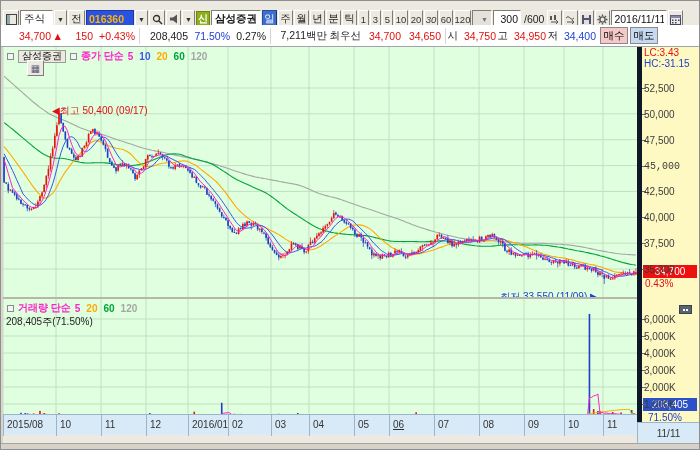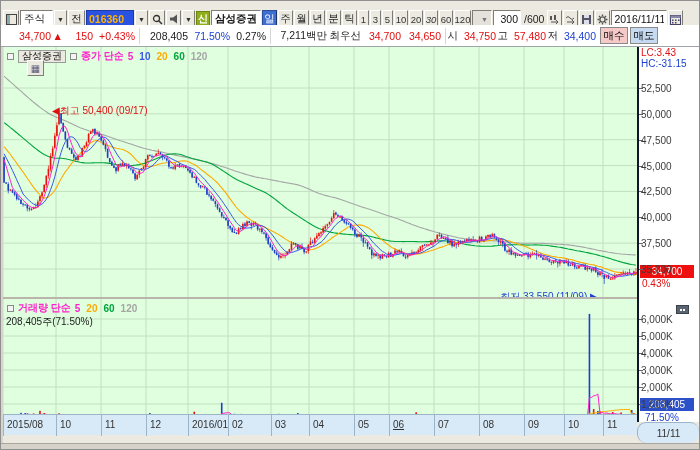--- a/index.html
+++ b/index.html
@@ -36,25 +36,25 @@
   .red{color:#e01010;} .blue{color:#1b3fd0;} .blk{color:#222;}
   .qbtn{height:17px;width:28px;font-size:10.5px;display:flex;align-items:center;justify-content:center;
         border:1px solid #8a8a8a;margin-left:2px;}
   #buy-button{background:#f6c9c9;} #sell-button{background:#c5d9f1;}
 
   
   #price-pane{position:absolute;left:2px;top:46px;width:634px;height:250px;background:#dfffdf;overflow:hidden;}
   #volume-pane{position:absolute;left:2px;top:298px;width:634px;height:123px;background:#dfffdf;overflow:hidden;}
   #splitter{position:absolute;left:2px;top:296px;width:634px;height:2px;background:#b9b5ab;}
   #left-edge{position:absolute;left:0;top:46px;width:2px;height:396px;background:#d8d5cc;}
-  #axis-col{position:absolute;left:636px;top:46px;width:62px;height:375px;background:#ffffff;border-left:2px solid #0f172a;}
+  #axis-col{position:absolute;left:636px;top:46px;width:62px;height:375px;background:#fef9c3;border-left:5px solid #0f172a;}
   #x-axis{position:absolute;left:2px;top:413px;width:634px;height:21px;background:#d8eaf8;border-top:1px solid #9cb4c8;}
   #x-corner{position:absolute;left:636px;top:421px;width:62px;height:21px;background:#d8eaf8;
             border-top:1px solid #9cb4c8;border-left:1px solid #9cb4c8;display:flex;align-items:center;justify-content:center;
-            font-size:10px;color:#333;border-radius:9px;}
+            font-size:10px;color:#333;}
   #bottom-strip{position:absolute;left:0;top:442px;width:698px;height:7px;background:#d6d2ca;border-top:1px solid #a9a59c;}
 
   .legend{position:absolute;left:4px;top:2px;display:flex;align-items:center;gap:4px;font-size:10px;z-index:5;}
   .lgbox{width:7px;height:7px;border:1px solid #8a8a8a;background:#f4f4f4;}
   .namebox{border:1px solid #9a9a9a;background:#ece9e0;padding:0 3px;height:13px;display:flex;align-items:center;
            font-size:10px;color:#111;}
   .ma-lbl{font-weight:bold;}
   .axis-lbl{position:absolute;left:2px;font-size:10px;color:#3c3c3c;white-space:nowrap;}
   .axis-tick{position:absolute;left:0;width:4px;height:1px;background:#667;}
   .xlbl{position:absolute;top:0;height:21px;border-left:1px solid #9cb4c8;padding:4px 0 0 3px;font-size:10px;color:#333;}
@@ -193,21 +193,21 @@
     <div class="q blk" style="width:36px">0.27%</div>
     <div class="sep"></div>
     <div class="q blk" style="width:56px">7,211백만</div>
     <div class="q blk" style="width:34px">최우선</div>
     <div class="q red" style="width:40px">34,700</div>
     <div class="q red" style="width:40px">34,650</div>
     <div class="sep"></div>
     <div class="q blk" style="width:12px">시</div>
     <div class="q red" style="width:38px">34,750</div>
     <div class="q blk" style="width:12px">고</div>
-    <div class="q red" style="width:38px">57,480</div>
+    <div class="q red" style="width:38px">34,950</div>
     <div class="q blk" style="width:12px">저</div>
     <div class="q blue" style="width:38px">34,400</div>
     <div class="qbtn" id="buy-button">매수</div>
     <div class="qbtn" id="sell-button">매도</div>
   </div>
 
   <div id="price-pane">
     <div class="legend">
       <span class="lgbox"></span>
       <span class="namebox">삼성증권</span>
@@ -1210,21 +1210,21 @@
       </div>
     <div id="last-vol-badge">208,405</div>
     <div id="last-vol-pct">71.50%</div>
   <div class="axis-tick" style="top: 41px;"></div>
       <div class="axis-lbl" style="top: 36px;">52,500</div>
       <div class="axis-tick" style="top: 67px;"></div>
       <div class="axis-lbl" style="top: 62px;">50,000</div>
       <div class="axis-tick" style="top: 93px;"></div>
       <div class="axis-lbl" style="top: 88px;">47,500</div>
       <div class="axis-tick" style="top: 119px;"></div>
-      <div class="axis-lbl" style="top: 114px;">45,000</div>
+      <div class="axis-lbl" style="top: 114px; font-family: Liberation Mono, monospace;">45,000</div>
       <div class="axis-tick" style="top: 144px;"></div>
       <div class="axis-lbl" style="top: 139px;">42,500</div>
       <div class="axis-tick" style="top: 170px;"></div>
       <div class="axis-lbl" style="top: 165px;">40,000</div>
       <div class="axis-tick" style="top: 196px;"></div>
       <div class="axis-lbl" style="top: 191px;">37,500</div>
       <div class="axis-tick" style="top: 222px;"></div>
       <div class="axis-lbl" style="top: 217px;">35,000</div>
       <div class="axis-tick" style="top: 272px;"></div>
       <div class="axis-lbl" style="top: 267px;">6,000K</div>

